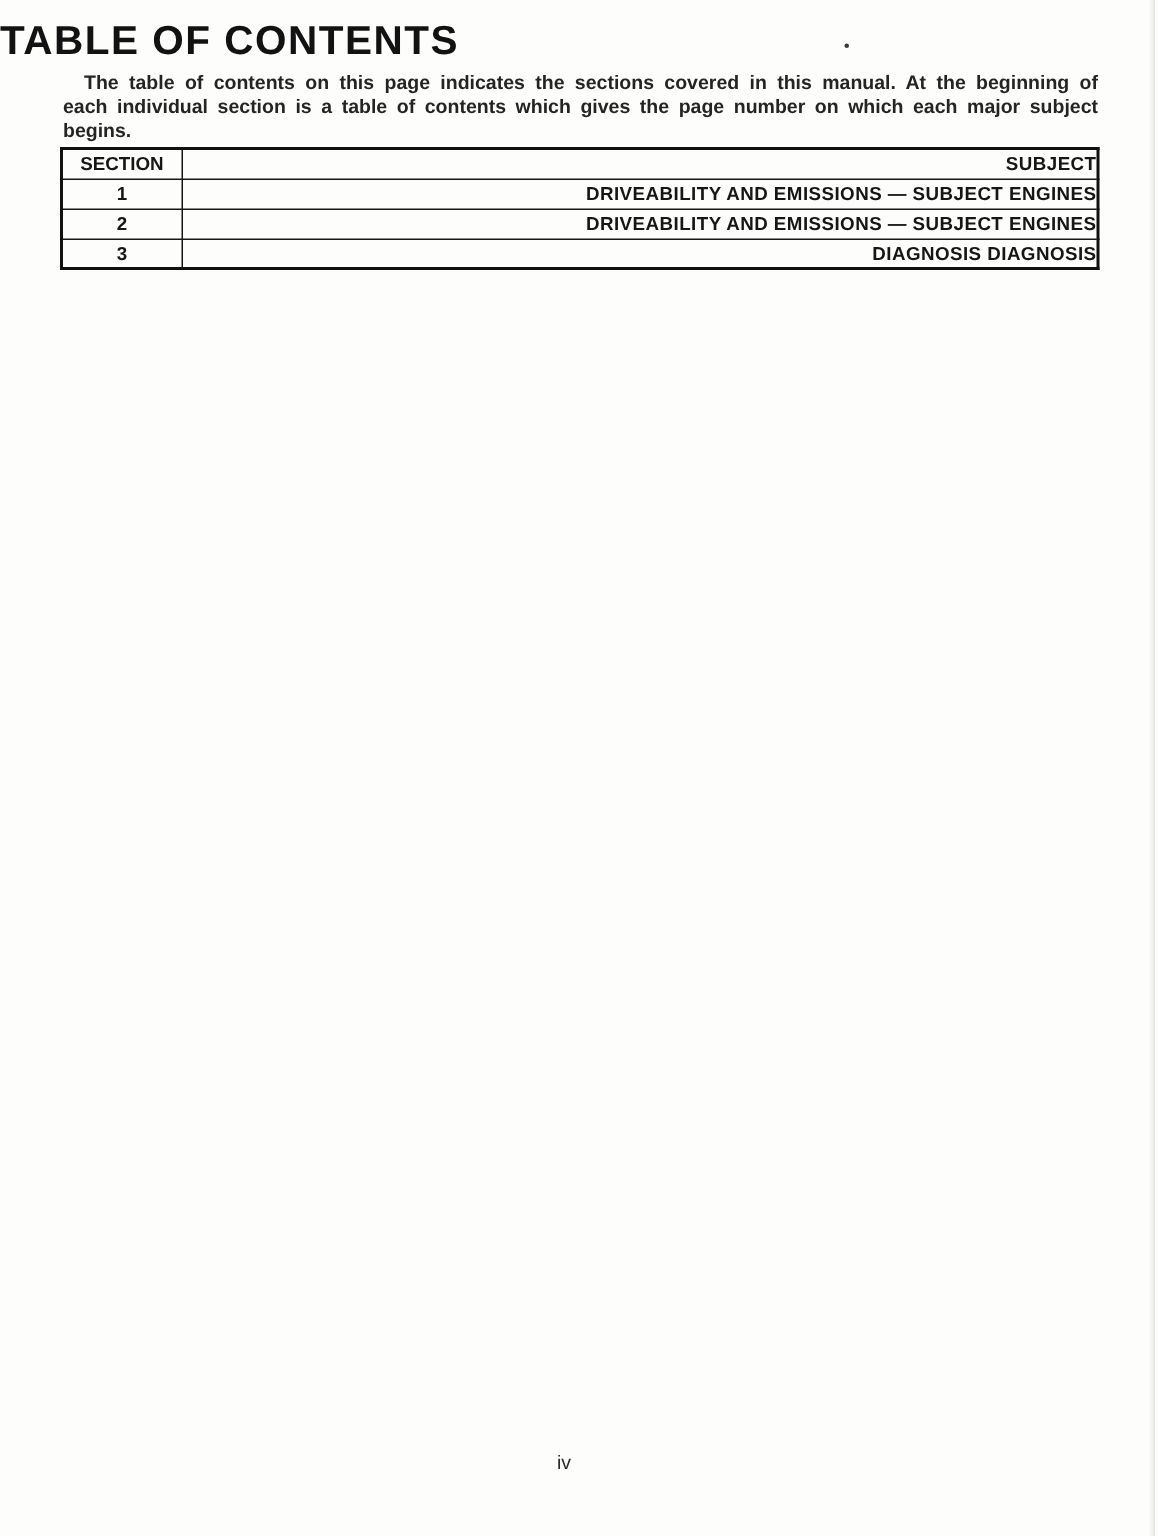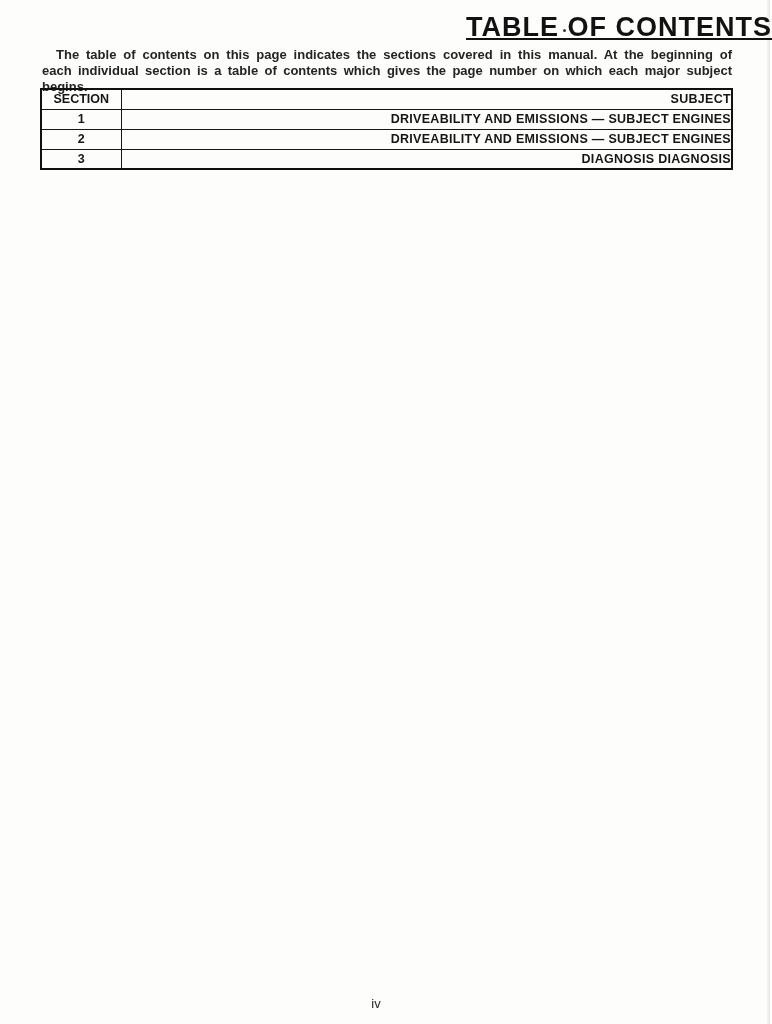--- a/index.html
+++ b/index.html
@@ -28,26 +28,25 @@
     width: 4px;
     height: 100%;
     background: linear-gradient(to right, rgba(0,0,0,0), rgba(120,120,120,0.18));
   }
 
   .title {
     position: absolute;
     top: 12px;
     left: 0;
     width: 772px;
-    text-align: right;
+    text-align: left;
     font-size: 27px;
     font-weight: bold;
     letter-spacing: 1px;
     color: #121212;
-    text-decoration: underline;
   }
 
   
   .title-speck {
     position: absolute;
     top: 29px;
     left: 563px;
     width: 3px;
     height: 3px;
     border-radius: 50%;
@@ -84,20 +83,21 @@
     font-size: 12.5px;
     font-weight: bold;
     color: #161616;
     padding: 0;
     white-space: nowrap;
     overflow: hidden;
   }
 
   table.toc {
     border: 2.5px solid #111;
+    margin-top: 10px;
   }
 
   .col-section { width: 80px; }
 
   th.cell-section, td.cell-section {
     text-align: center;
   }
 
   th.cell-subject, td.cell-subject {
     text-align: right;
@@ -106,21 +106,20 @@
   }
 
   .page-number {
     position: absolute;
     top: 967px;
     left: 0;
     width: 752px;
     text-align: center;
     font-size: 13px;
     color: #2a2a2a;
-    margin-top: 29px;
   }
 </style>
 </head>
 <body>
 
 <div class="page">
 
   <div class="scan-edge"></div>
 
   <h1 class="title">TABLE OF CONTENTS</h1>

